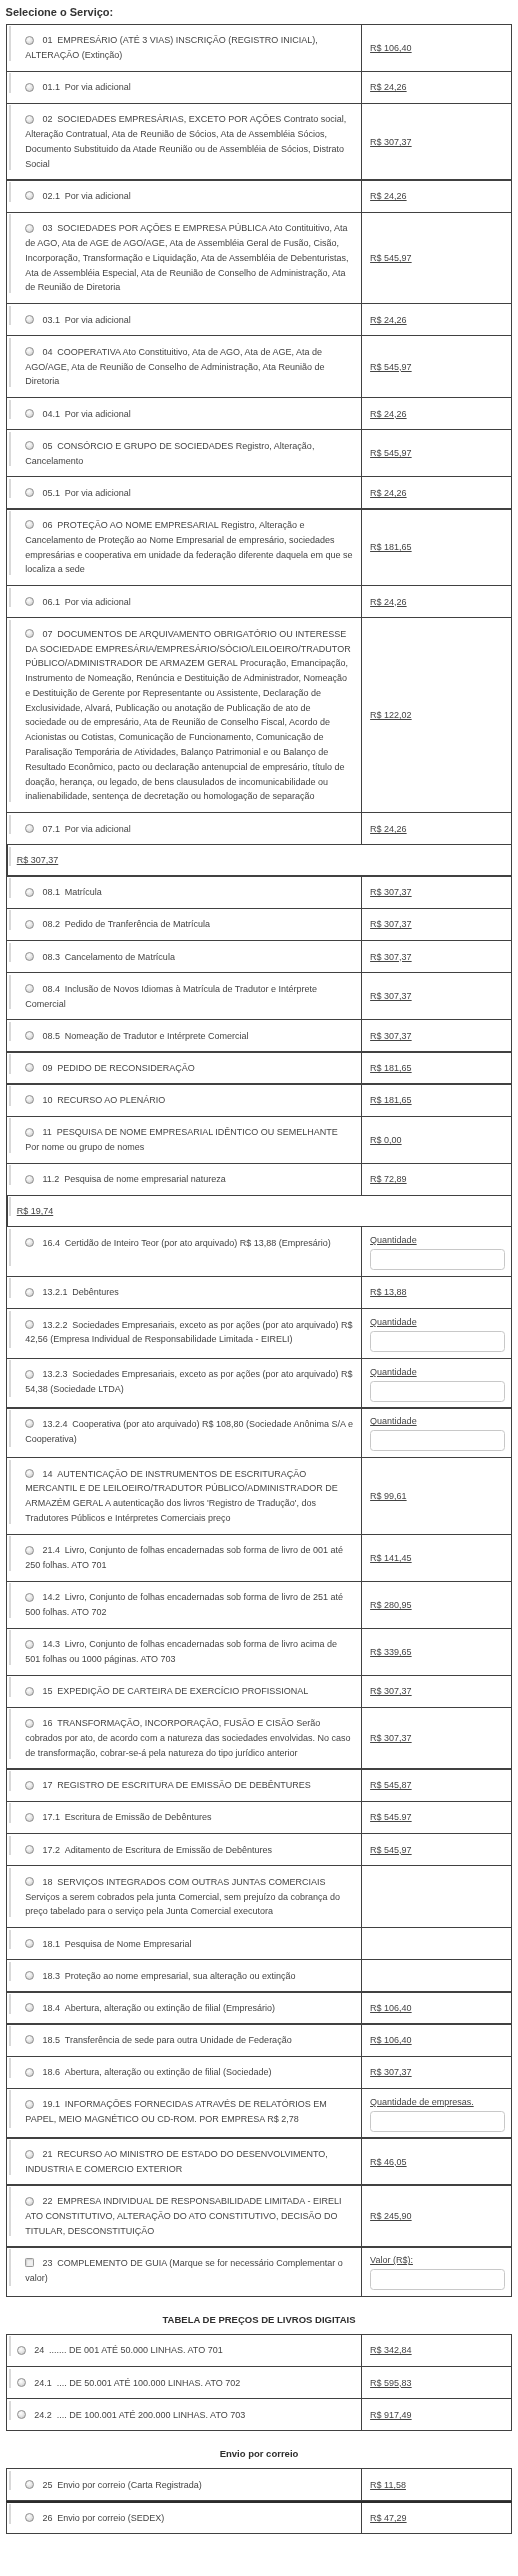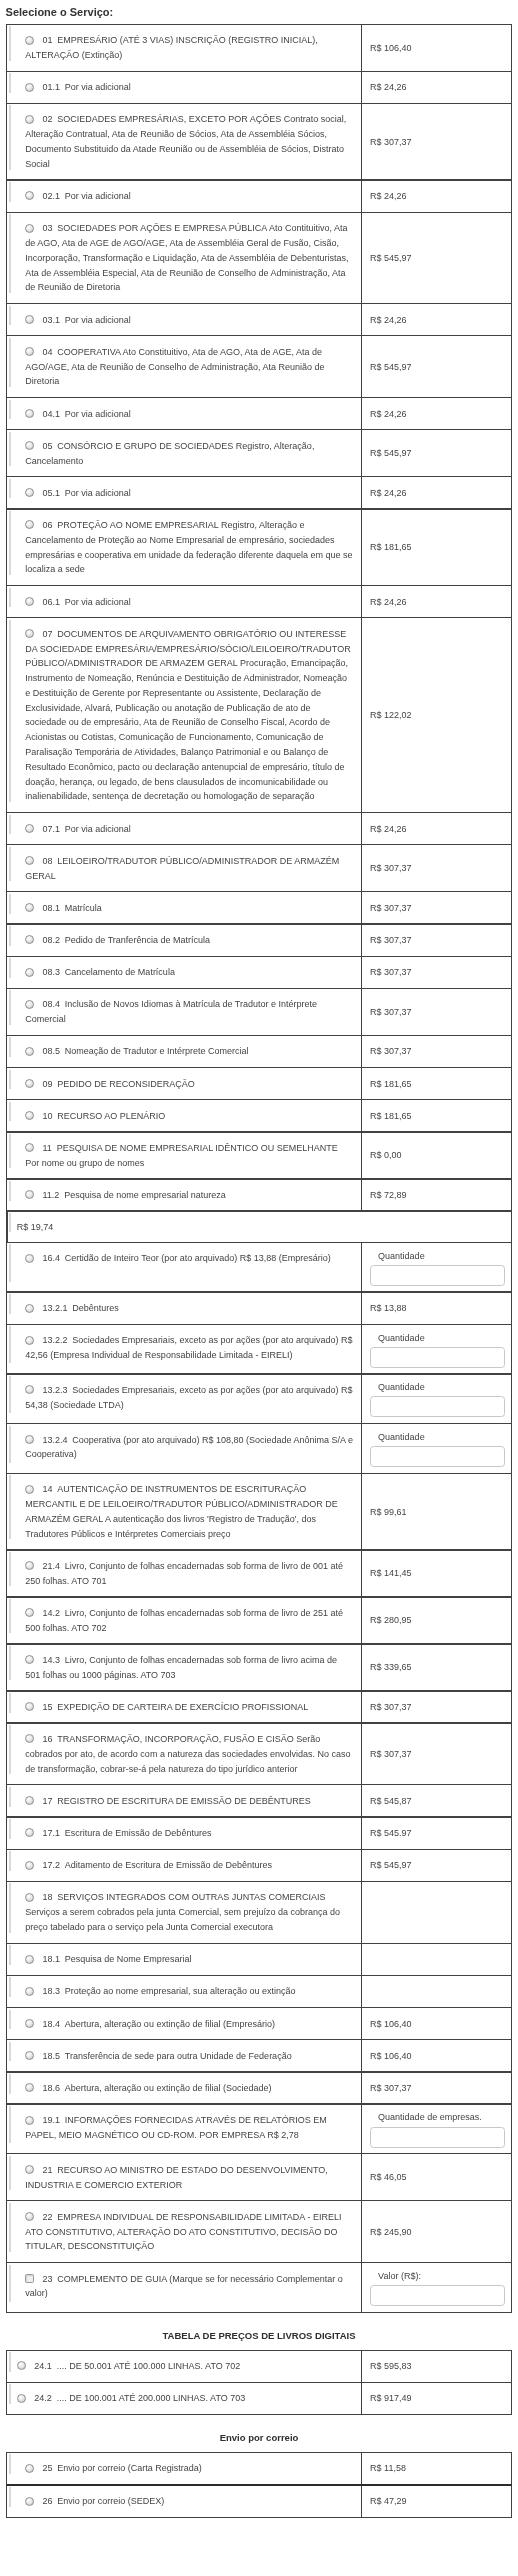--- a/index.html
+++ b/index.html
@@ -72,24 +72,25 @@
   .code{margin-right:4.9px;}
   .price-cell{
     flex:0 0 150px;
     max-width:150px;
     border-left:0.7px solid #414141;
     padding:5.6px 5.6px 5.6px 8.4px;
     box-sizing:border-box;
     display:flex;
     flex-direction:column;
     justify-content:center;
+    text-decoration:underline;
   }
   .price-cell.has-input{justify-content:flex-start;}
   .price{line-height:14px;}
-  .field-label{line-height:14.8px;margin-left:8px;}
+  .field-label{line-height:14.8px;}
   .qty-input{
     display:block;
     width:100%;
     height:21px;
     box-sizing:border-box;
     border:0.7px solid #c8c8c8;
     border-radius:3.5px;
     margin-top:1.4px;
     font-family:"Liberation Sans","DejaVu Sans",sans-serif;
     font-size:9px;
@@ -271,24 +272,20 @@
       <span class="code">07.1</span><span class="text">Por via adicional</span>
     </label>
     <div class="price-cell">
       <span class="price">R$ 24,26</span>
 
     </div>
   </div>
 
   <div class="row">
     <div class="accent"></div>
-    <label class="label-cell">
-      <input class="control" type="radio" name="servico" style="">
-      <span class="code">08</span><span class="text">LEILOEIRO/TRADUTOR PÚBLICO/ADMINISTRADOR DE ARMAZÉM GERAL</span>
-    </label>
     <div class="price-cell">
       <span class="price">R$ 307,37</span>
 
     </div>
   </div>
 
   <div class="row">
     <div class="accent"></div>
     <label class="label-cell">
       <input class="control" type="radio" name="servico" style="">
@@ -697,20 +694,31 @@
       <span class="field-label">Valor (R$):</span>
       <input class="qty-input" type="text" style="">
     </div>
   </div>
 </div>
   </section>
 
   <section class="section" data-section="livros">
     <h2 class="section-header">TABELA DE PREÇOS DE LIVROS DIGITAIS</h2>
     <div class="rows">
+  <div class="row">
+    <div class="accent"></div>
+    <label class="label-cell">
+      <input class="control" type="radio" name="servico" style="">
+      <span class="code">24</span><span class="text">....... DE 001 ATÉ 50.000 LINHAS. ATO 701</span>
+    </label>
+    <div class="price-cell">
+      <span class="price">R$ 342,84</span>
+
+    </div>
+  </div>
 
   <div class="row">
     <div class="accent"></div>
     <label class="label-cell">
       <input class="control" type="radio" name="servico" style="">
       <span class="code">24.1</span><span class="text">.... DE 50.001 ATÉ 100.000 LINHAS. ATO 702</span>
     </label>
     <div class="price-cell">
       <span class="price">R$ 595,83</span>
 

